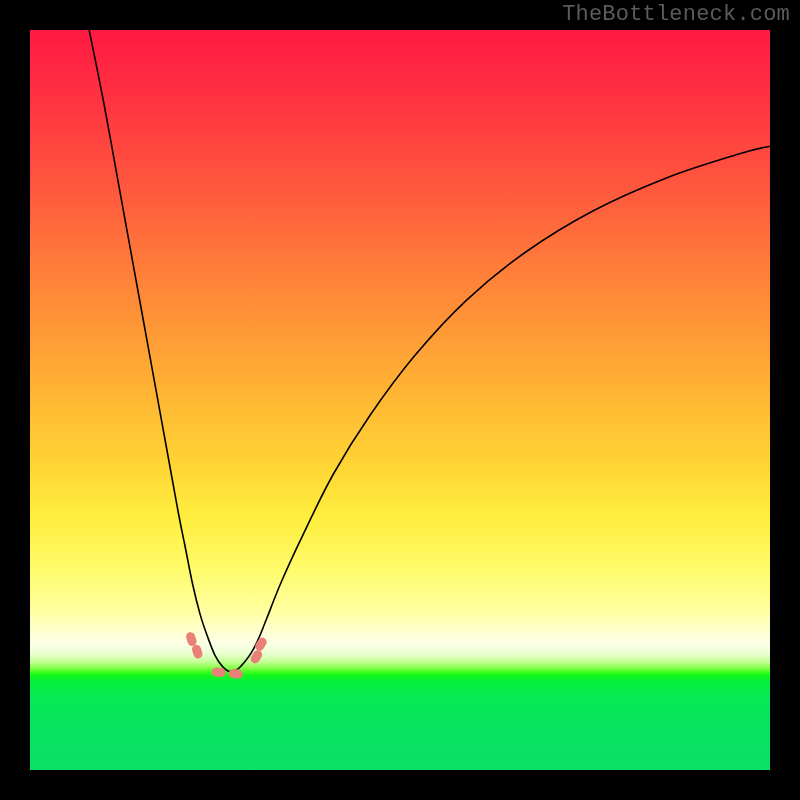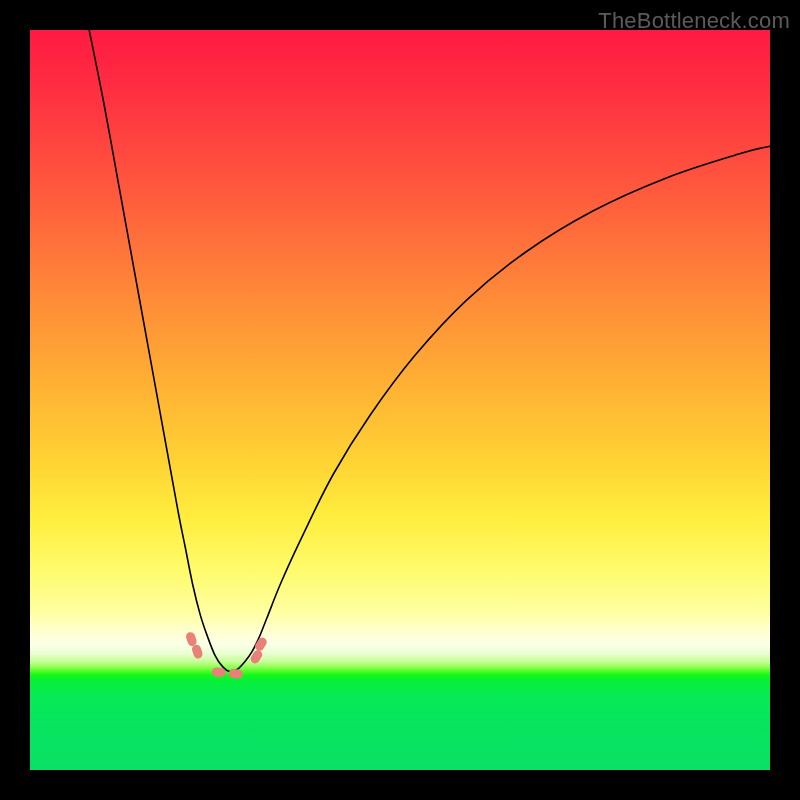--- a/index.html
+++ b/index.html
@@ -12,27 +12,28 @@
     font-family: Arial, Helvetica, sans-serif;
   }
   .frame {
     position: relative;
     width: 800px;
     height: 800px;
     background: #000;
   }
   .watermark {
     position: absolute;
-    top: 8px;
+    top: 2px;
     right: 10px;
     color: #5b5b5b;
     font-size: 22px;
     letter-spacing: 0.2px;
     font-weight: 400;
     z-index: 5;
+    font-family: Liberation Mono, monospace;
   }
   .plot-area {
     position: absolute;
     left: 30px;
     top: 30px;
     width: 740px;
     height: 740px;
     background: linear-gradient(to bottom,
       #ff1a42 0%,
       #ff2e41 8%,

